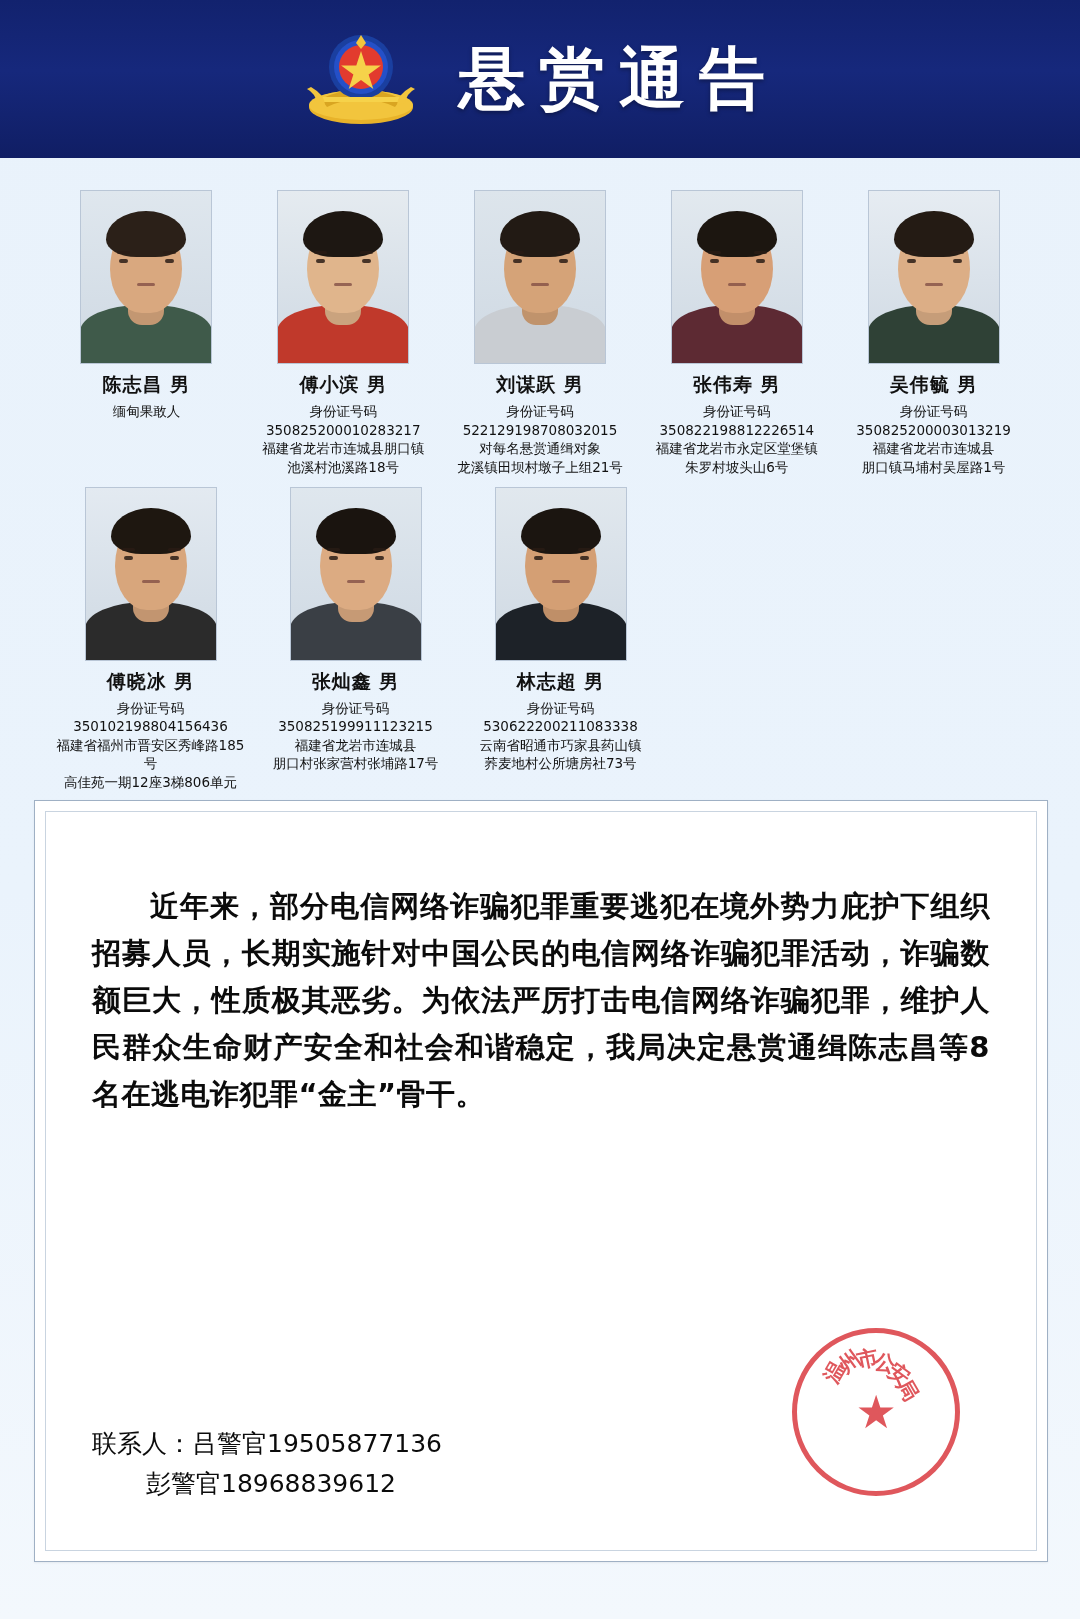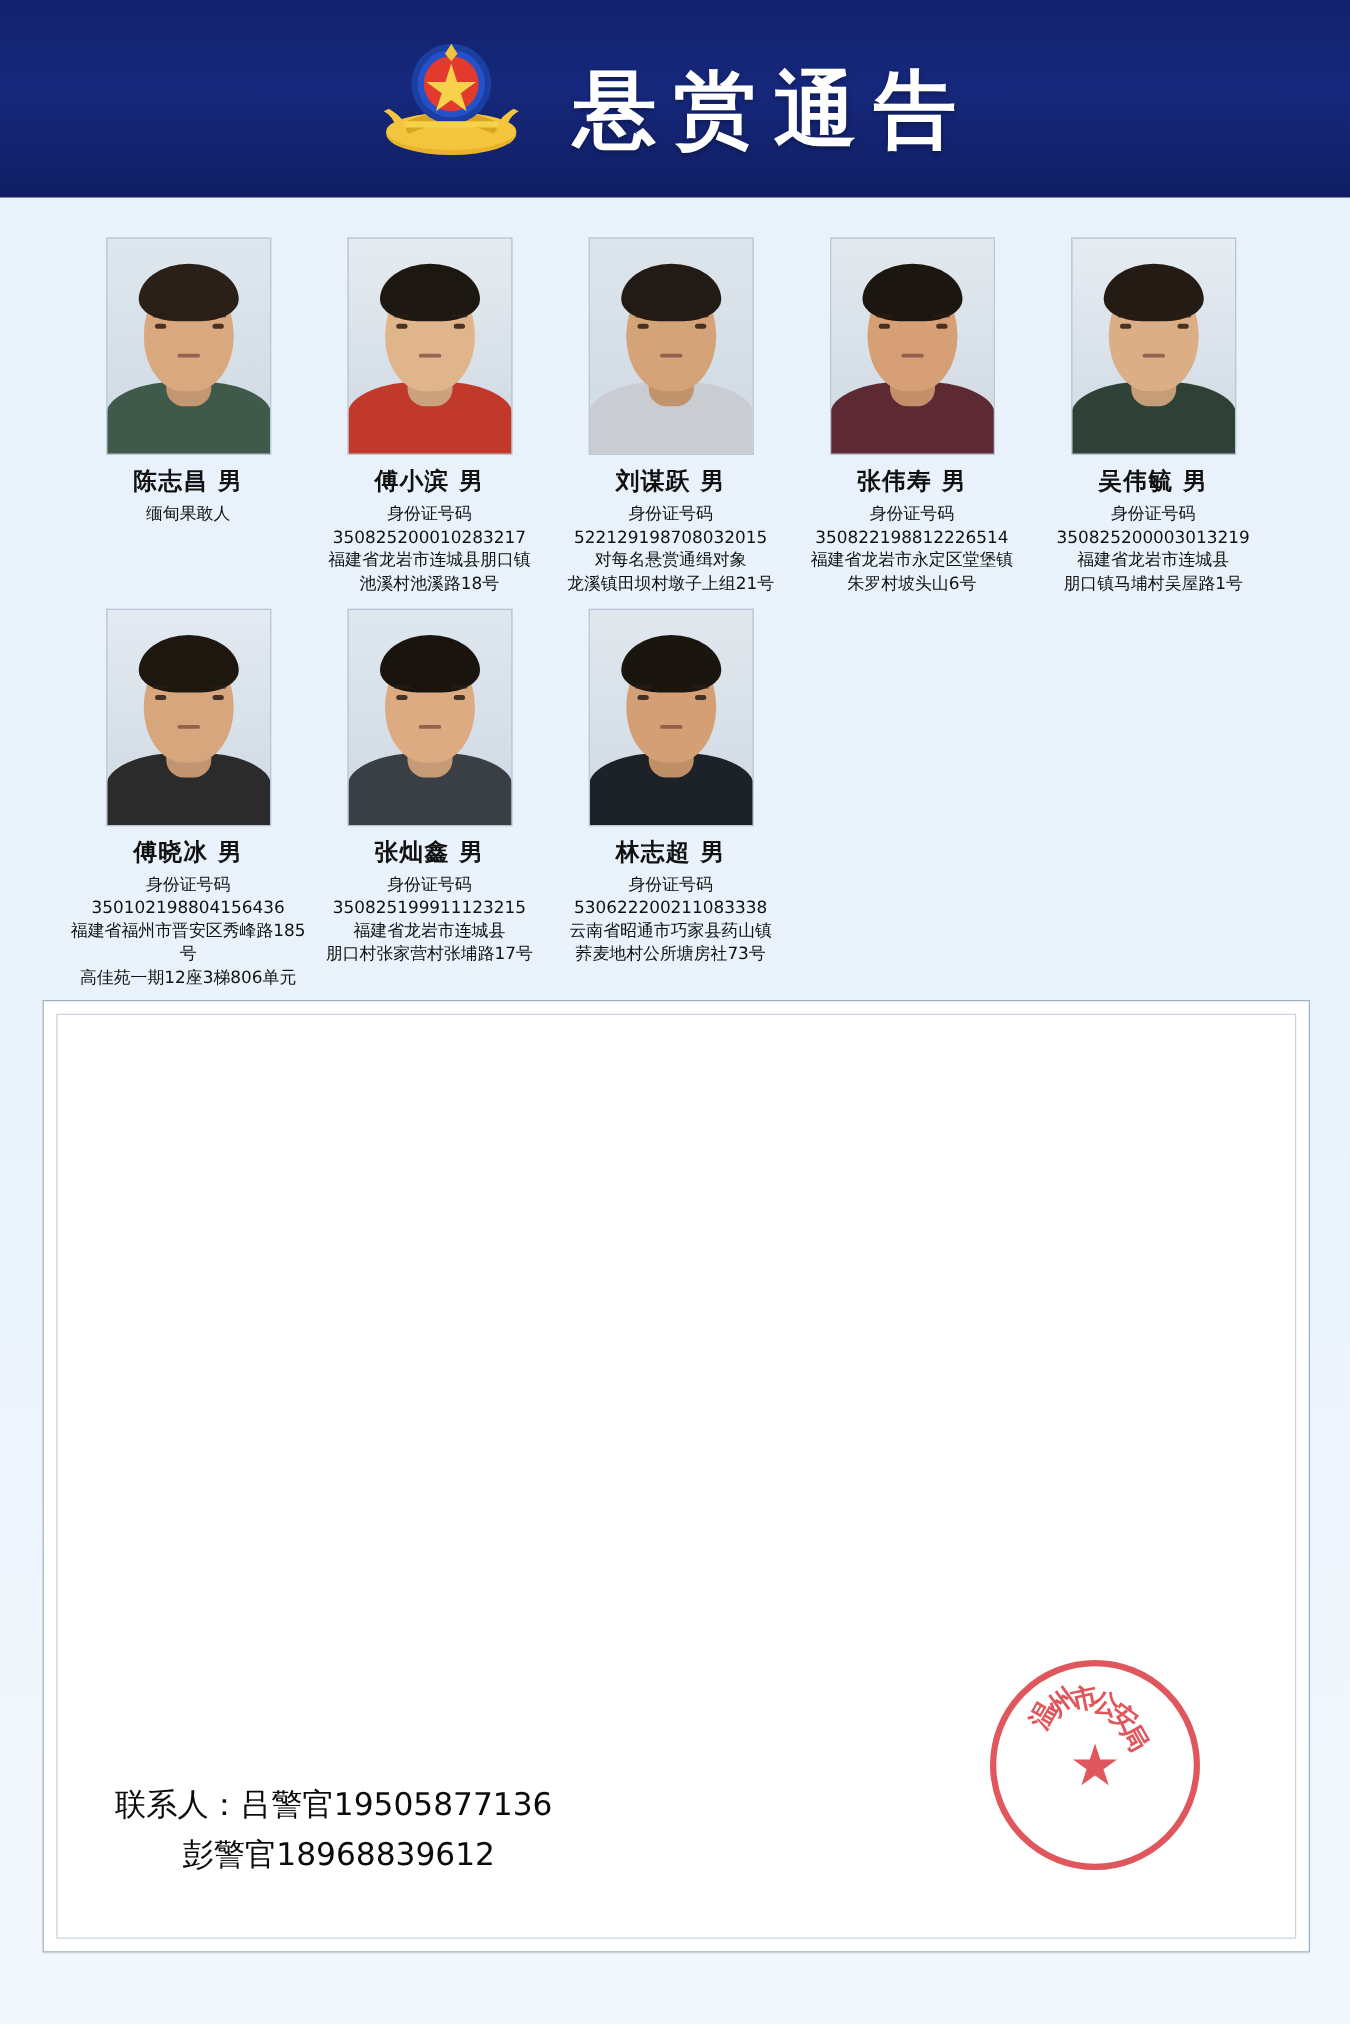--- a/index.html
+++ b/index.html
@@ -25,21 +25,21 @@
     position: relative;
     height: 158px;
     background: linear-gradient(180deg, #12226e 0%, #16287c 45%, #101e64 100%);
     display: flex;
     align-items: center;
     justify-content: center;
     overflow: hidden;
   }
   .header-inner {
     display: flex;
-    align-items: flex-end;
+    align-items: center;
     gap: 38px;
   }
   .emblem {
     width: 120px;
     height: 108px;
     position: relative;
     flex: none;
   }
   .header-title {
     color: #ffffff;
@@ -50,21 +50,21 @@
     font-family: "DejaVu Sans", "Liberation Sans", sans-serif;
   }
 
   
   .grid-wrap {
     padding: 22px 54px 4px 54px;
   }
   .row {
     display: flex;
     justify-content: flex-start;
-    gap: 0px;
+    gap: 12px;
   }
   .person {
     width: 193px;
     margin-right: 0px;
     text-align: center;
     padding-top: 10px;
   }
   .photo {
     width: 130px;
     height: 172px;
@@ -416,20 +416,21 @@
           <div class="p-line">身份证号码</div>
           <div class="p-line">530622200211083338</div>
           <div class="p-line">云南省昭通市巧家县药山镇</div>
           <div class="p-line">荞麦地村公所塘房社73号</div>
         </div>
       </div>
   </div>
 
   <div class="notice-outer">
     <div class="notice-inner">
+      <p class="para">近年来，部分电信网络诈骗犯罪重要逃犯在境外势力庇护下组织招募人员，长期实施针对中国公民的电信网络诈骗犯罪活动，诈骗数额巨大，性质极其恶劣。为依法严厉打击电信网络诈骗犯罪，维护人民群众生命财产安全和社会和谐稳定，我局决定悬赏通缉陈志昌等8名在逃电诈犯罪“金主”骨干。</p>
 
       <div class="footer">
         <div class="contact">
           <div>联系人：吕警官19505877136</div>
           <div class="ln2">彭警官18968839612</div>
         </div>
         <div class="issuer">
           <div class="seal">
             <div class="star">★</div>
             <div class="sealtext" id="sealtext">

